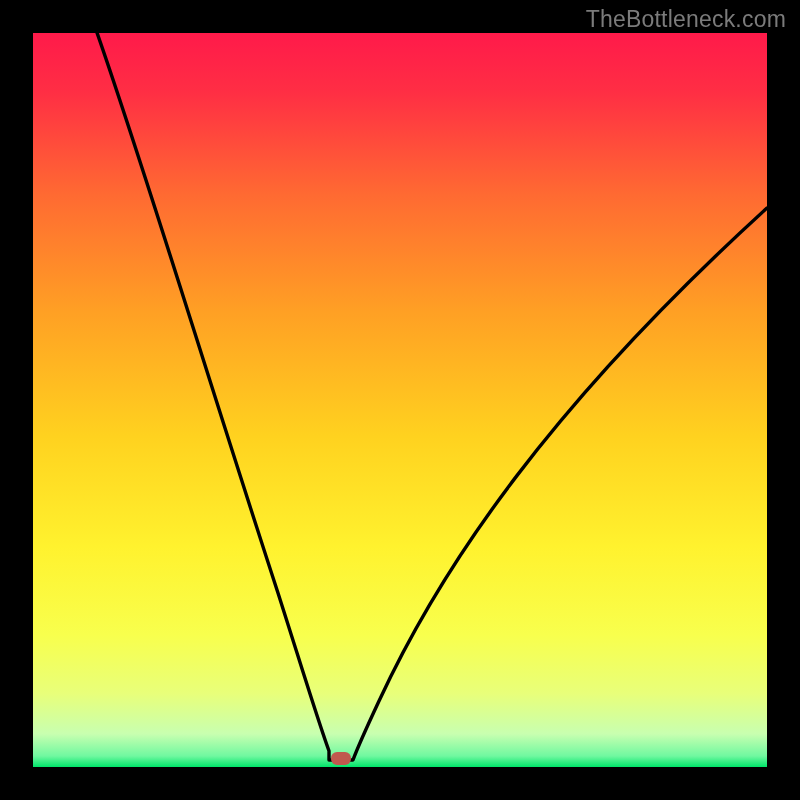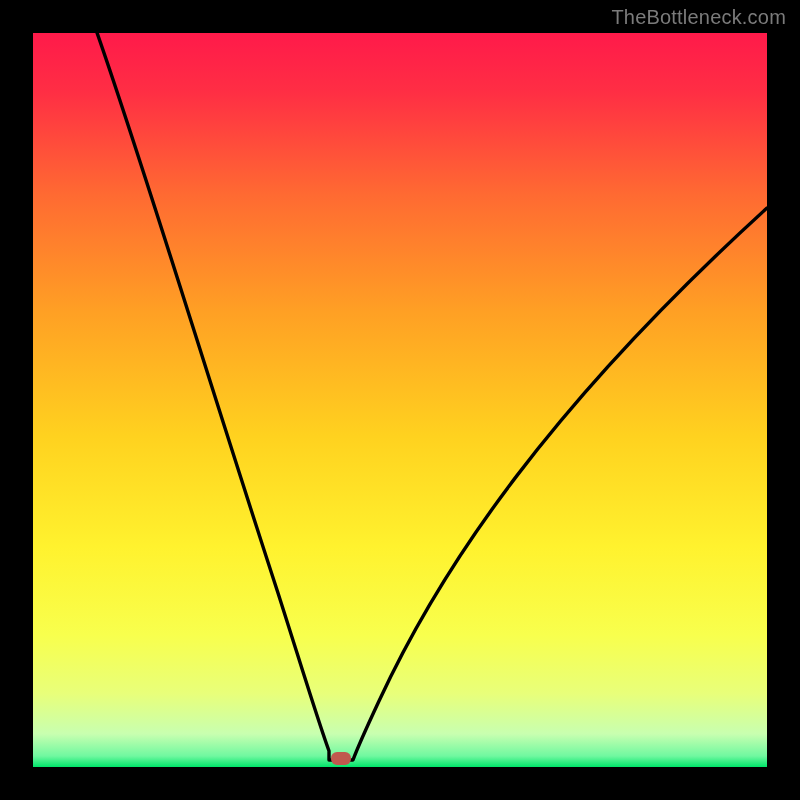--- a/index.html
+++ b/index.html
@@ -25,21 +25,21 @@
     top: 33px;
     width: 734px;
     height: 734px;
     overflow: hidden;
   }
   .watermark {
     position: absolute;
     top: 6px;
     right: 14px;
     color: #7b7b7b;
-    font-size: 20px;
+    font-size: 23px;
     font-weight: 400;
     letter-spacing: 0.2px;
     user-select: none;
   }
 </style>
 </head>
 <body>
 
 <div class="frame">
 

